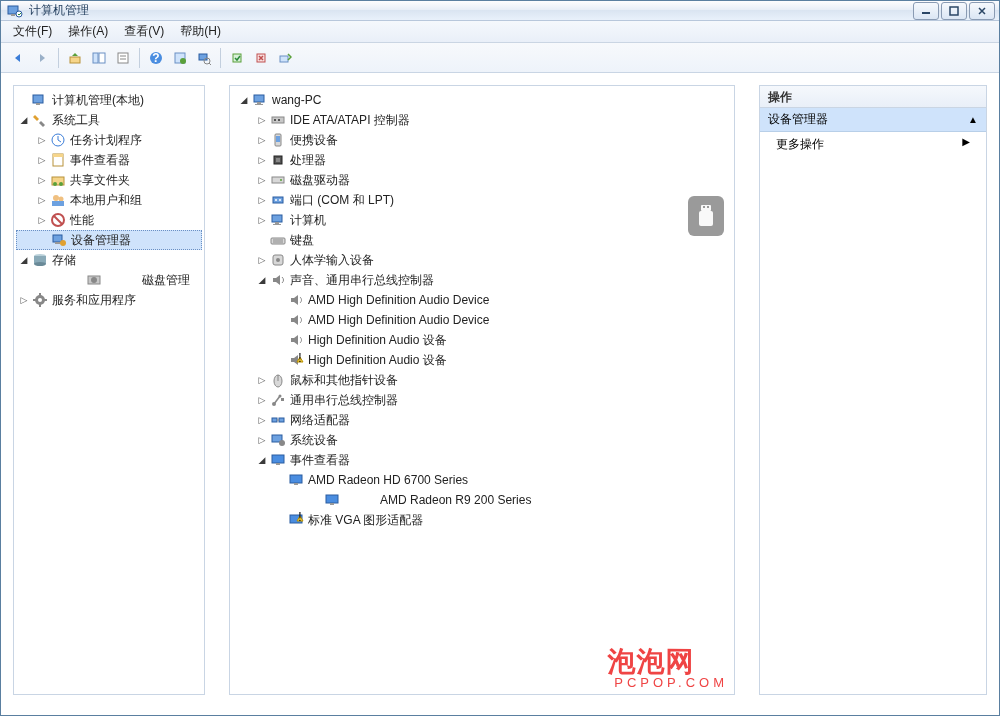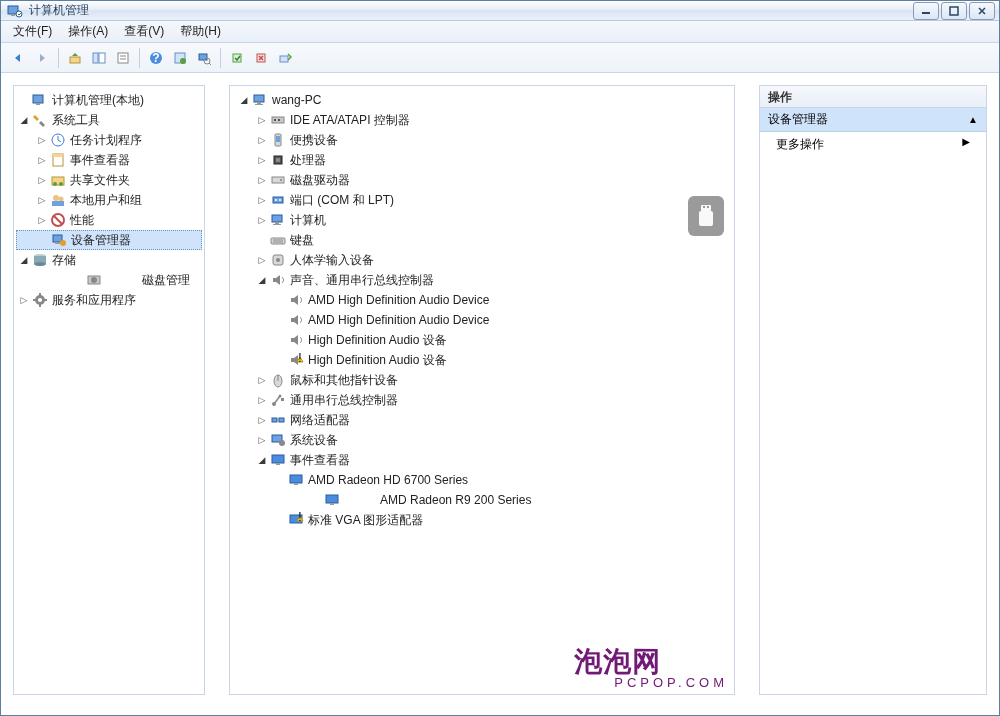--- a/index.html
+++ b/index.html
@@ -42,21 +42,21 @@
 .rsection { background:#cfe3fb; padding:3px 8px; display:flex; align-items:center; border-bottom:1px solid #b8cfe8; }
 .rsection .arrow { margin-left:auto; font-size:10px; }
 .ritem { padding:4px 16px; display:flex; align-items:flex-start; }
 .ritem .arrow { margin-left:auto; font-size:10px; }
 
 
 .usb-badge { position:absolute; right:10px; top:110px; width:36px; height:40px; background:#9a9a9a; border-radius:6px; display:flex; align-items:center; justify-content:center; }
 .usb-badge svg { opacity:.95; }
 
 
-.watermark { position:absolute; right:6px; bottom:4px; color:#701a75; font-family:Arial,sans-serif; pointer-events:none; text-align:left; line-height:1.05; }
+.watermark { position:absolute; right:6px; bottom:4px; color:#ef4444; font-family:Arial,sans-serif; pointer-events:none; text-align:center; line-height:1.05; }
 .watermark .big { font-size:28px; font-weight:bold; letter-spacing:1px; }
 .watermark .small { font-size:13px; letter-spacing:4px; margin-left:40px; }
 </style>
 </head>
 <body>
 
 <div class="titlebar">
   <span class="app-icon">
     <svg width="16" height="16" viewBox="0 0 16 16">
         <rect x="1" y="3" width="10" height="8" fill="#6da1e0" stroke="#2a5ca0"></rect>

